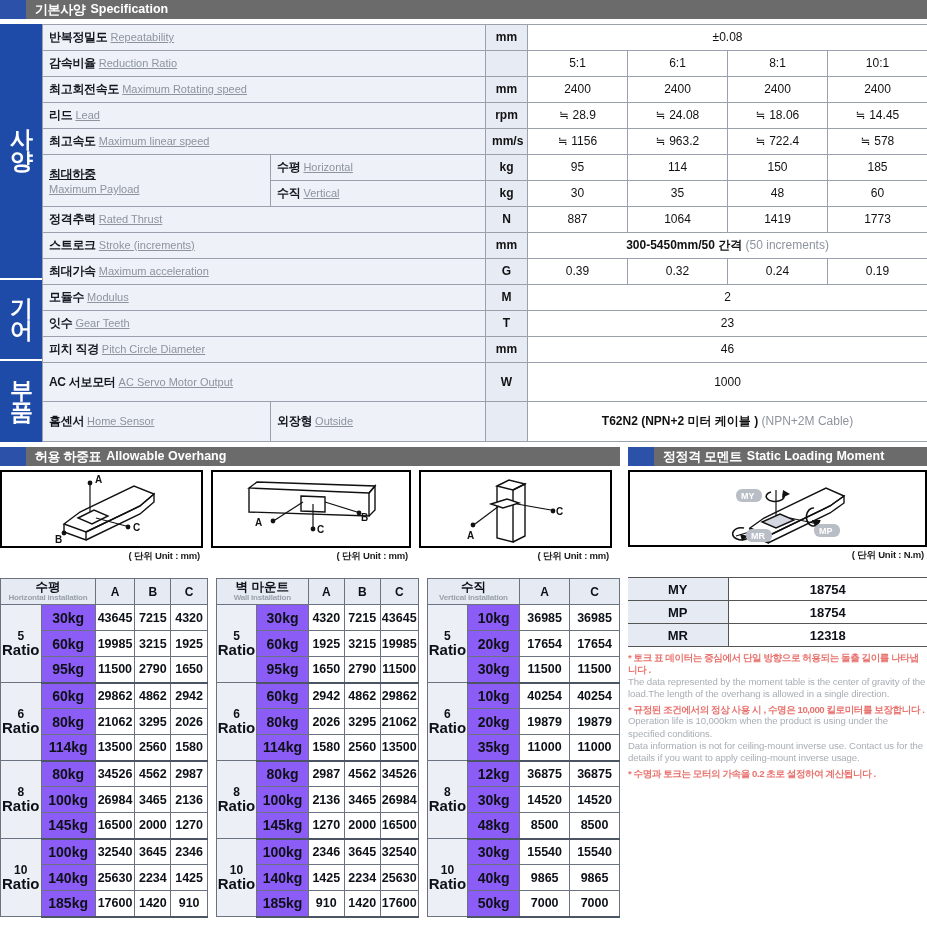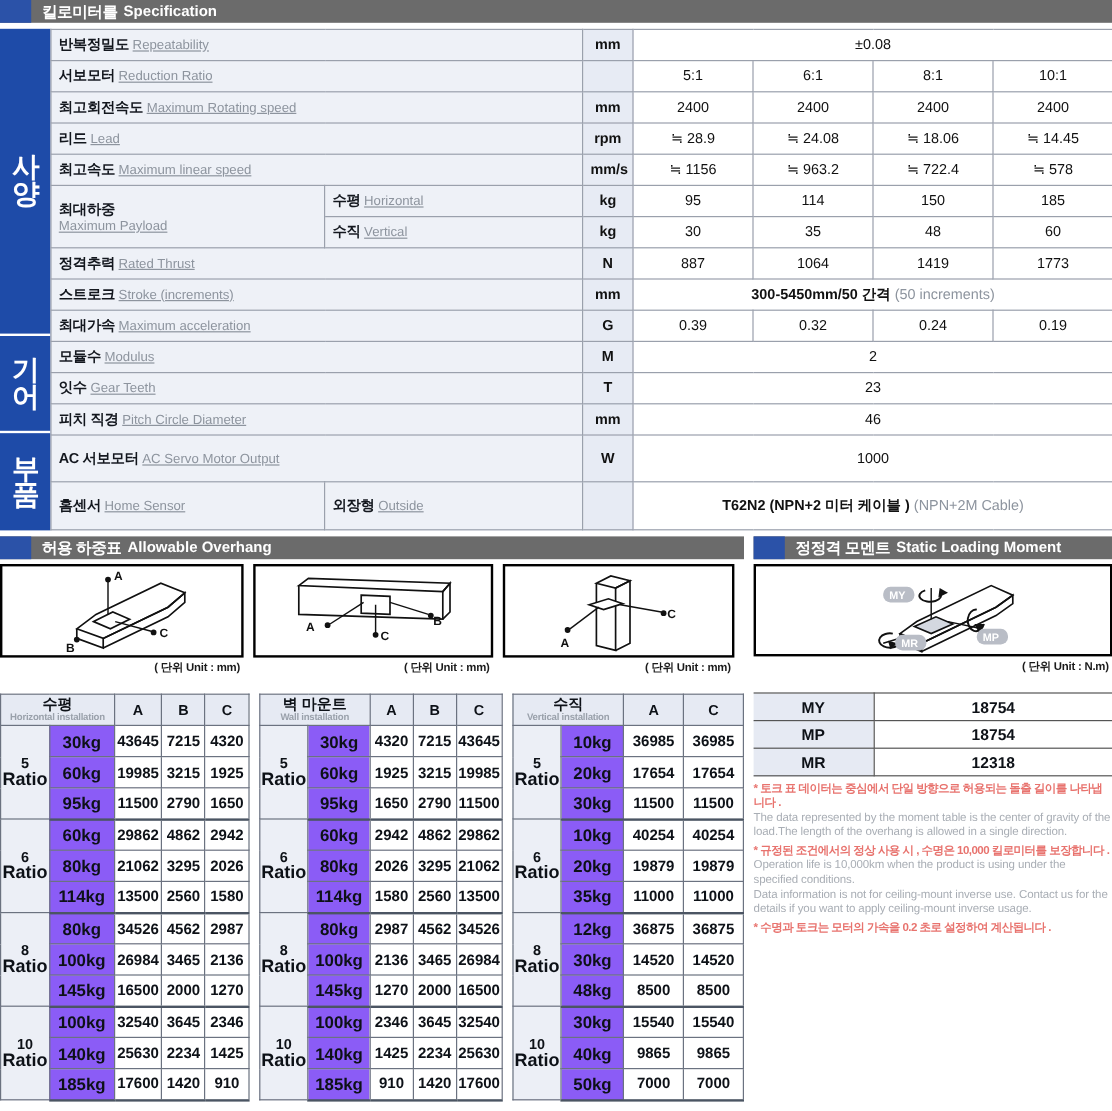--- a/index.html
+++ b/index.html
@@ -102,21 +102,21 @@
     color: #111;
   }
   .val {
     background: #ffffff;
     text-align: center;
     font-size: 12px;
     color: #111;
   }
   .val .gray { color: #8d949e; }
   .val .blk { color: #111; font-weight: bold; }
-  .two-line .k { display: block; }
+  .two-line .k { display: block; text-decoration: underline; }
   .two-line .e { display: block; margin-left: 0; }
 
   
   .lower {
     margin-top: 5px;
     display: flex;
     gap: 8px;
     width: 744px;
     align-items: flex-start;
   }
@@ -221,21 +221,21 @@
   svg { display: block; }
 </style>
 </head>
 <body>
 
 <div class="page">
 
   <div class="sect-head">
     <div class="swatch"></div>
     <div class="titlewrap">
-      <span class="ko">킬로미터를</span>
+      <span class="ko">기본사양</span>
       <span class="en">Specification</span>
     </div>
   </div>
 
   <div class="spec-wrap">
     <div class="side-col">
       <div class="side-cell" style="height:256px">
         <div>
             <span>사</span>
             <span>양</span>
@@ -267,21 +267,21 @@
       </colgroup>
       <tbody>
 
         <tr>
           <td class="lbl" colspan="2"><span class="k">반복정밀도</span><span class="e">Repeatability</span></td>
           <td class="unit">mm</td>
           <td class="val" colspan="4">±0.08</td>
         </tr>
 
         <tr>
-          <td class="lbl" colspan="2"><span class="k">서보모터</span><span class="e">Reduction Ratio</span></td>
+          <td class="lbl" colspan="2"><span class="k">감속비율</span><span class="e">Reduction Ratio</span></td>
           <td class="unit"></td>
           <td class="val">5:1</td>
           <td class="val">6:1</td>
           <td class="val">8:1</td>
           <td class="val">10:1</td>
         </tr>
 
         <tr>
           <td class="lbl" colspan="2"><span class="k">최고회전속도</span><span class="e">Maximum Rotating speed</span></td>
           <td class="unit">mm</td>

